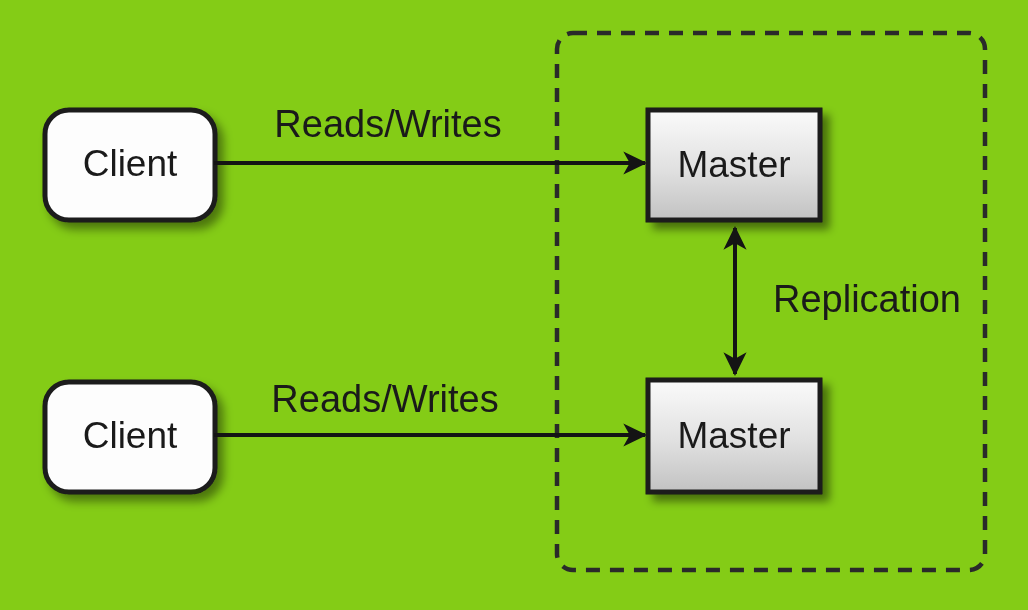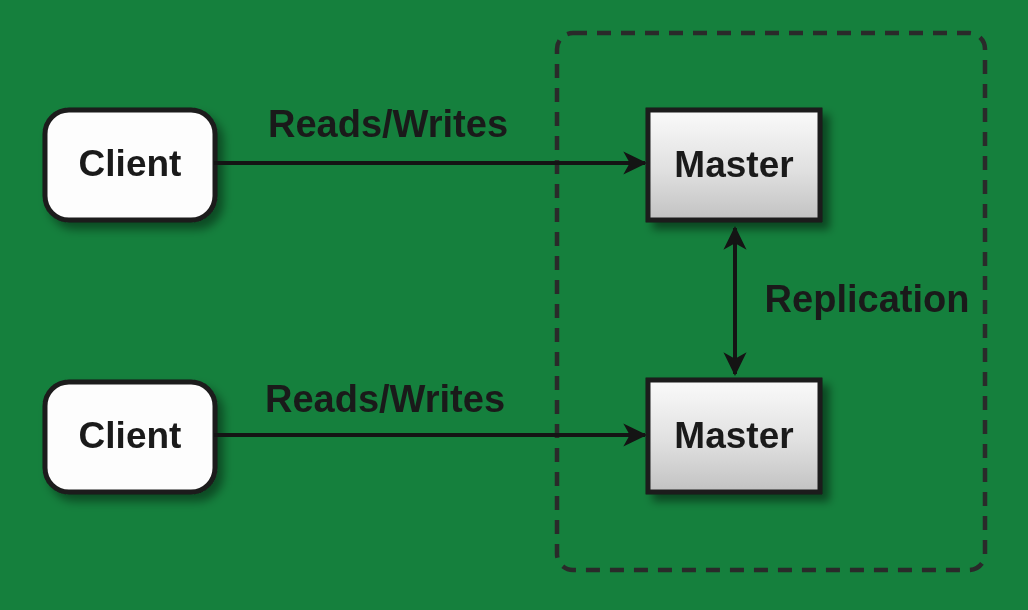--- a/index.html
+++ b/index.html
@@ -4,24 +4,23 @@
 <style>
   html, body {
     margin: 0;
     padding: 0;
     background: #ffffff;
   }
   #canvas {
     position: relative;
     width: 1028px;
     height: 610px;
-    background: #15803d;
+    background: #84cc16;
     overflow: hidden;
     font-family: "Liberation Sans", sans-serif;
-    font-weight: bold;
   }
   #diagram-svg {
     position: absolute;
     top: 0;
     left: 0;
     width: 1028px;
     height: 610px;
   }
   .node-label {
     font-family: "Liberation Sans", sans-serif;

